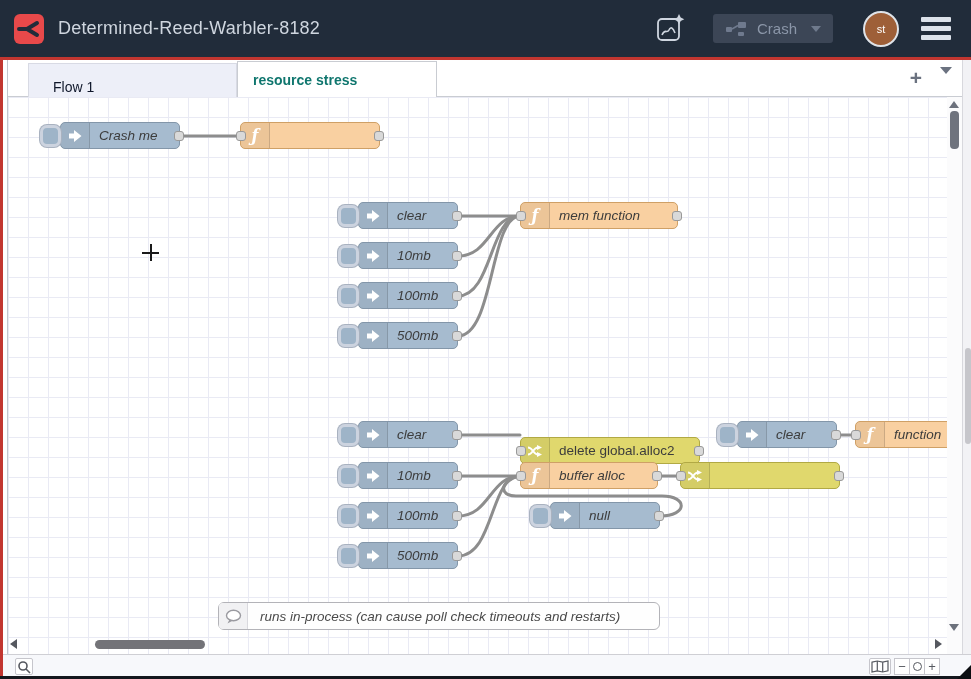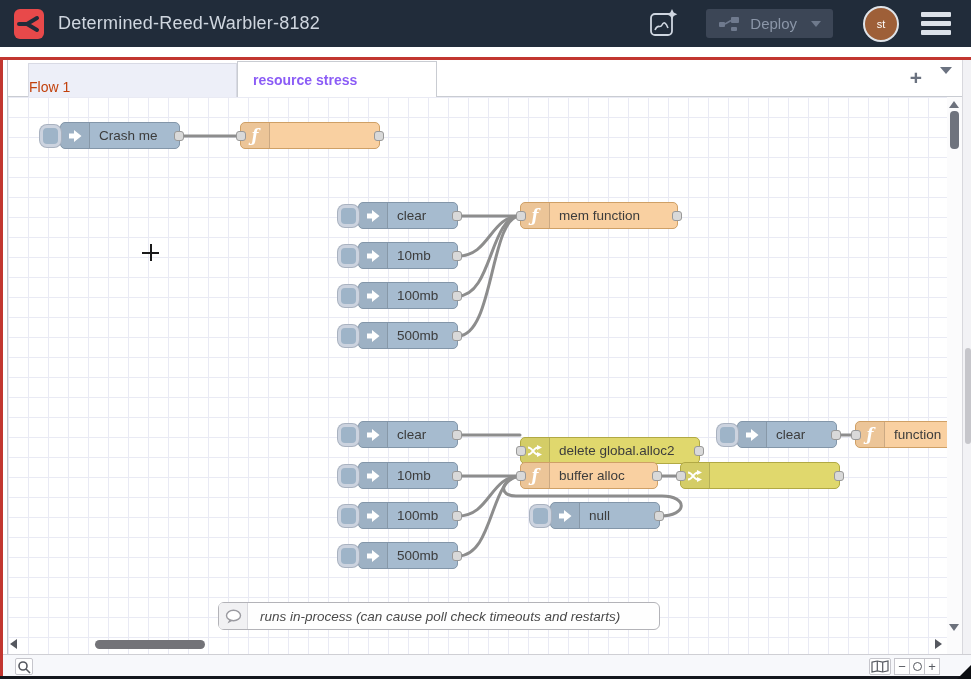--- a/index.html
+++ b/index.html
@@ -1,20 +1,20 @@
 <!DOCTYPE html>
 <html><head>
 <meta charset="utf-8">
 <style>
   html,body{margin:0;padding:0;background:#fff;}
   .page{position:relative;width:971px;height:679px;overflow:hidden;
         font-family:"Liberation Sans",sans-serif;background:#fff;}
 
   
-  .header{position:absolute;left:0;top:0;width:971px;height:47px;background:#212c3a;
+  .header{position:absolute;left:0;top:0;width:971px;height:57px;background:#212c3a;
           display:flex;align-items:center;}
   .logo{width:30px;height:30px;border-radius:6px;background:#e8494a;margin-left:14px;
         display:flex;align-items:center;justify-content:center;}
   .title{color:#cfd6df;font-size:18px;margin-left:14px;letter-spacing:.2px;}
   .hspacer{flex:1;}
   .ai-btn{width:34px;height:34px;display:flex;align-items:center;justify-content:center;margin-right:26px;cursor:pointer;}
   .deploy{height:29px;background:#3c4656;border-radius:3px;display:flex;align-items:center;
           padding:0 12px;margin-right:30px;cursor:pointer;}
   .deploy .dlabel{color:#8b96a8;font-size:15px;margin:0 14px 0 10px;}
   .tri-dn-s{width:0;height:0;border-left:5px solid transparent;border-right:5px solid transparent;
@@ -27,23 +27,23 @@
 
   .redline{position:absolute;left:0;top:57px;width:971px;height:3px;background:#c23630;}
   .leftred{position:absolute;left:0;top:60px;width:3px;height:616px;background:#c23630;}
   .leftline{position:absolute;left:7px;top:60px;width:1px;height:594px;background:#c3c6cc;}
 
   
   .tabbar{position:absolute;left:8px;top:60px;width:954px;height:36px;background:#fff;
           border-bottom:1px solid #c9ccd2;box-sizing:content-box;}
   .tab{position:absolute;font-size:14px;display:flex;align-items:center;box-sizing:border-box;}
   .tab-inactive{left:20px;top:3px;width:209px;height:48px;background:#edeff8;
-                border:1px solid #d8dae4;color:#c2410c;cursor:pointer;}
+                border:1px solid #d8dae4;color:#0f172a;padding-left:24px;cursor:pointer;}
   .tab-active{left:229px;top:1px;width:200px;height:36px;background:#fff;
-              border:1px solid #c9ccd2;border-bottom:none;color:#8b5cf6;font-weight:600;
+              border:1px solid #c9ccd2;border-bottom:none;color:#0f766e;font-weight:600;
               padding-left:15px;z-index:2;cursor:pointer;}
   .tab-add{position:absolute;left:894px;top:4px;width:28px;height:28px;color:#6b7280;
            font-size:21px;font-weight:700;display:flex;align-items:center;justify-content:center;cursor:pointer;}
   .tab-caret{position:absolute;left:932px;top:14px;cursor:pointer;}
   .tri-dn{width:0;height:0;border-left:6px solid transparent;border-right:6px solid transparent;
           border-top:7px solid #6b7280;}
 
   
   .canvas{position:absolute;left:8px;top:97px;width:939px;height:557px;background:#fff;overflow:hidden;
           background-image:linear-gradient(to right,#e9eaf4 1px,transparent 1px),
@@ -51,21 +51,21 @@
           background-size:20px 20px;cursor:crosshair;}
   .wires{position:absolute;left:0;top:0;}
   .wires path{stroke:#8d8d8d;stroke-width:3;fill:none;stroke-linecap:round;}
 
   .node{position:absolute;height:27px;border-radius:5px;display:flex;align-items:stretch;
         box-sizing:border-box;border:1px solid #999;font-size:13.5px;cursor:move;}
   .node .iconbox{width:28px;flex:0 0 28px;border-right:1px solid rgba(0,0,0,.14);
         background:rgba(0,0,0,.05);display:flex;align-items:center;justify-content:center;
         border-radius:4px 0 0 4px;}
   .node .lbl{flex:1;display:flex;align-items:center;padding-left:9px;color:#3c3c3c;white-space:nowrap;overflow:hidden;}
-  .it .lbl{}
+  .it .lbl{font-style:italic;}
   .inject{background:#a6bbcf;border-color:#8396a9;}
   .function{background:#f9d0a1;border-color:#cfa066;}
   .change{background:#e0d86d;border-color:#b1a944;}
   .commentN{background:#fefefe;border-color:#b3b3b8;height:28px;border-radius:6px;cursor:move;}
   .commentN .iconbox{background:#f1f1f3;border-right:1px solid #d9d9de;}
   .commentN .lbl{color:#4a4a4a;font-style:italic;padding-left:12px;}
   .port{position:absolute;width:10px;height:10px;background:#d9d9d9;border:1px solid #999;
         border-radius:3px;top:8px;box-sizing:border-box;cursor:crosshair;}
   .port.in{left:-5px;}.port.out{right:-5px;}
   .injbtn{position:absolute;left:-21px;top:2px;width:21px;height:22px;background:#9eb4c8;
@@ -120,21 +120,21 @@
         <path d="M25,1 l1.7,3.6 3.6,1.7 -3.6,1.7 -1.7,3.6 -1.7,-3.6 -3.6,-1.7 3.6,-1.7 z" fill="#cfd6e0"></path>
       </svg>
     </div>
     <div class="deploy">
       <svg width="22" height="16" viewBox="0 0 22 16">
         <rect x="1" y="6" width="6" height="5" rx="1" fill="#6f7a8e"></rect>
         <rect x="13" y="1" width="8" height="6" rx="1" fill="#6f7a8e"></rect>
         <rect x="13" y="11" width="6" height="4" rx="1" fill="#6f7a8e"></rect>
         <path d="M7,8 L13,4.5" stroke="#6f7a8e" stroke-width="1.5"></path>
       </svg>
-      <span class="dlabel">Deploy</span>
+      <span class="dlabel">Crash</span>
       <span class="tri-dn-s"></span>
     </div>
     <div class="avatar">
       <span>st</span>
     </div>
     <div class="burger">
         <i></i>
         <i></i>
         <i></i>
       </div>

